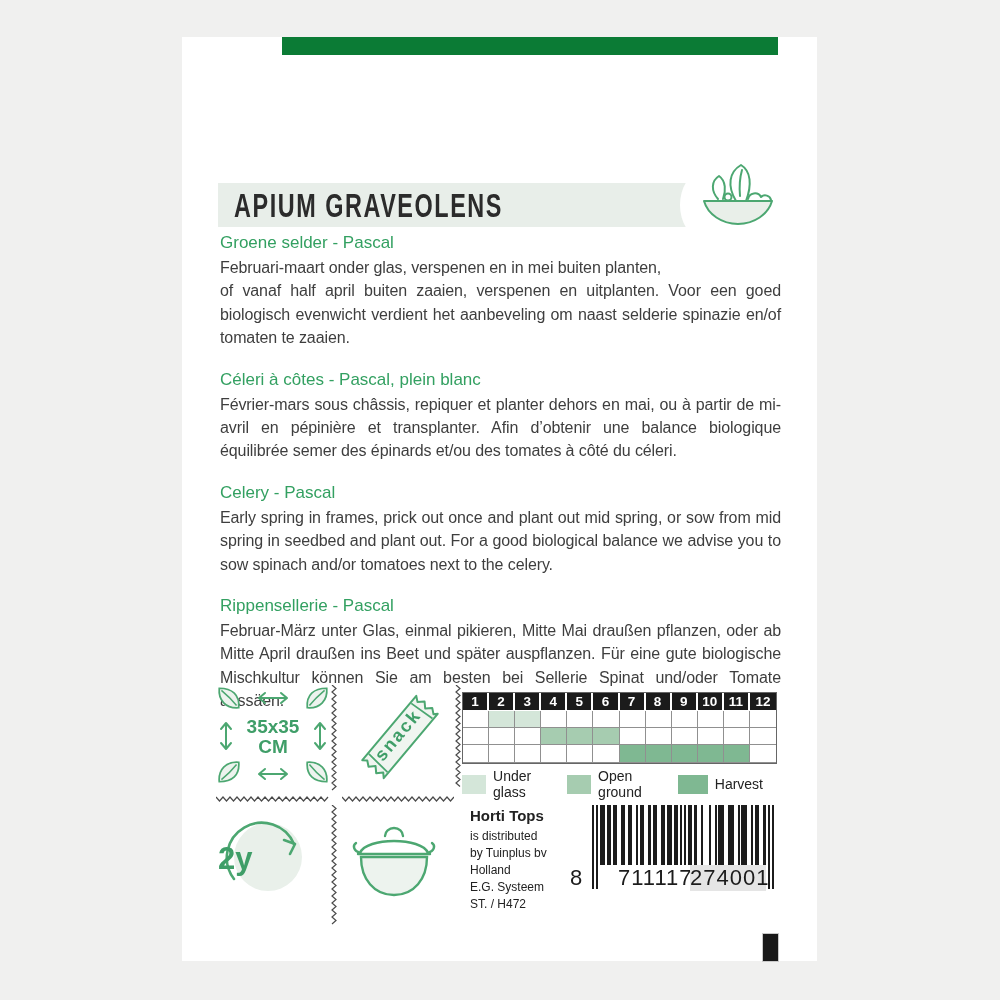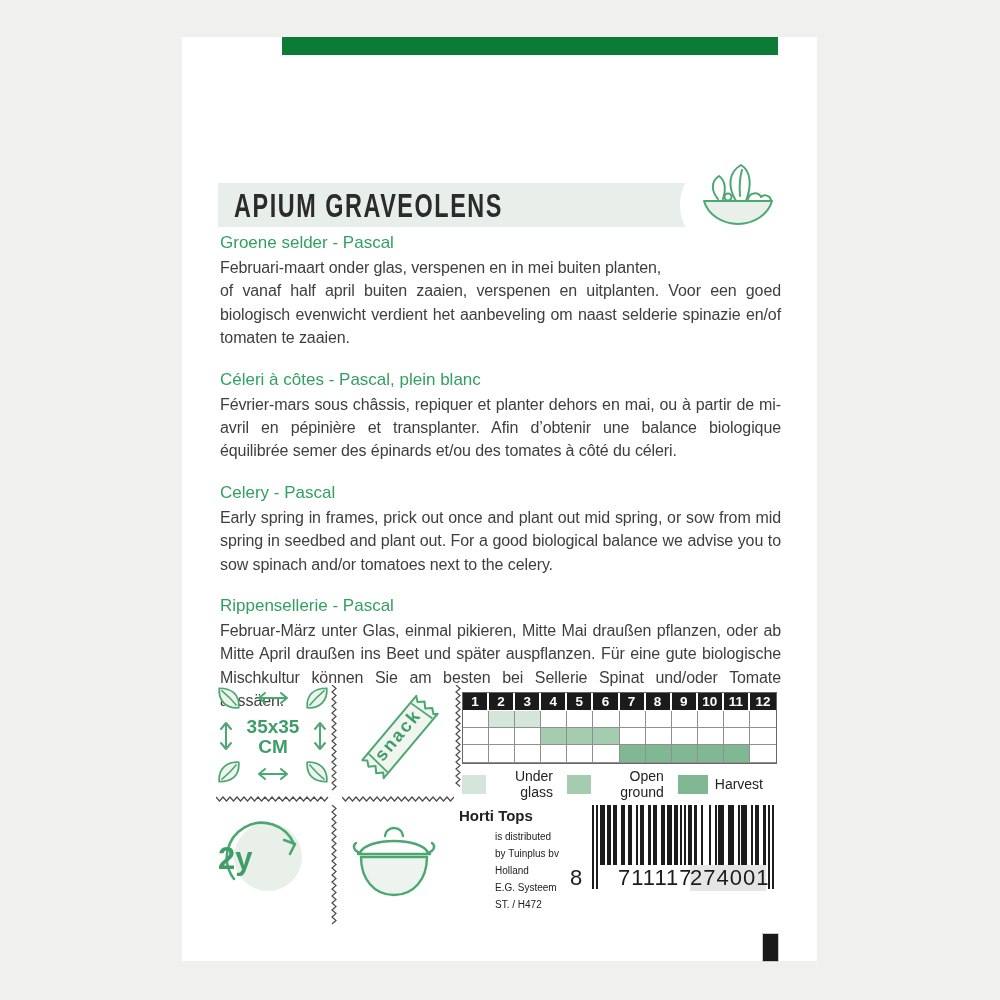--- a/index.html
+++ b/index.html
@@ -38,33 +38,33 @@
   
   .cal-wrap{position:absolute;left:280px;top:655px;width:315px;}
   .cal-grid{display:grid;grid-template-columns:repeat(12,1fr);grid-template-rows:18px 17px 17px 18px;
        border:1px solid #666;background:#fff;}
   .cal-h{background:#1b1b1b;color:#fff;font-size:13.5px;font-weight:bold;display:flex;
        align-items:center;justify-content:center;border-right:2px solid #fff;border-bottom:1.5px solid #fff;}
   .cal-h.last{border-right:none;}
   .cal-c{background:#fff;border-right:1px solid #909090;border-bottom:1px solid #909090;}
   .cal-c.last{border-right:none;}
   .legend{display:flex;align-items:center;margin-top:4px;}
-  .leg-item{display:flex;align-items:center;margin-right:14px;text-align:right;}
+  .leg-item{display:flex;align-items:center;margin-right:14px;}
   .leg-sw{width:30px;height:19px;display:inline-block;}
   .leg-lb{font-size:14px;color:#222;margin-left:7px;}
 
   
   .viability{position:absolute;left:36px;top:776px;width:92px;height:92px;}
   .viability-label{position:absolute;left:0;top:28px;width:92px;text-align:left;font-size:31px;
        font-weight:bold;color:#3f9e68;}
   .pot{position:absolute;left:166px;top:776px;}
 
-  .distributor{position:absolute;left:277px;top:770px;width:110px;color:#222;}
+  .distributor{position:absolute;left:288px;top:770px;width:110px;color:#222;}
   .distributor .d-name{font-size:15px;font-weight:bold;margin-bottom:4px;}
-  .distributor .d-lines div{font-size:10px;line-height:17px;margin-left:36px;}
+  .distributor .d-lines div{font-size:12px;line-height:17px;}
 
   .barcode{position:absolute;left:388px;top:768px;width:208px;height:92px;}
   .barcode svg{position:absolute;left:22px;top:0;}
   .bc-first{position:absolute;left:0;top:60px;font-size:22px;color:#1c1c1c;}
   .bc-g1{position:absolute;left:32px;top:60px;width:76px;font-size:22px;
        letter-spacing:1px;color:#1c1c1c;background:#fff;margin-left:16px;}
   .bc-g2{position:absolute;left:120px;top:60px;width:76px;text-align:center;font-size:22px;
        letter-spacing:1px;color:#1c1c1c;background:#e5e5e5;}
 
   .print-mark{position:absolute;left:580px;top:896px;width:15px;height:27px;background:#191919;

